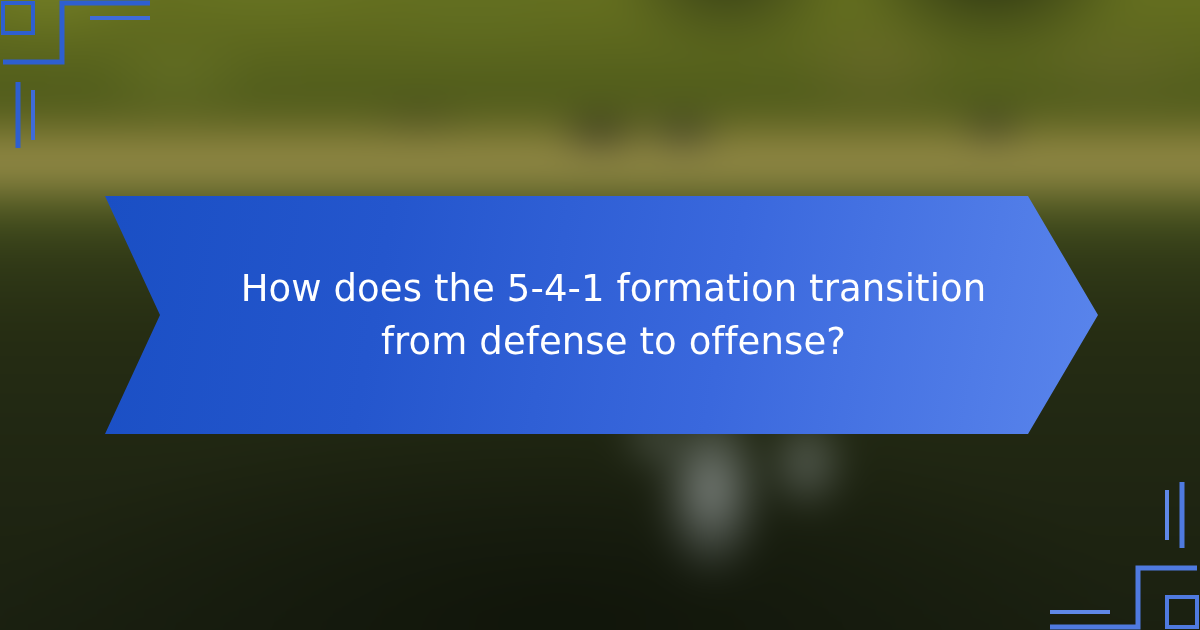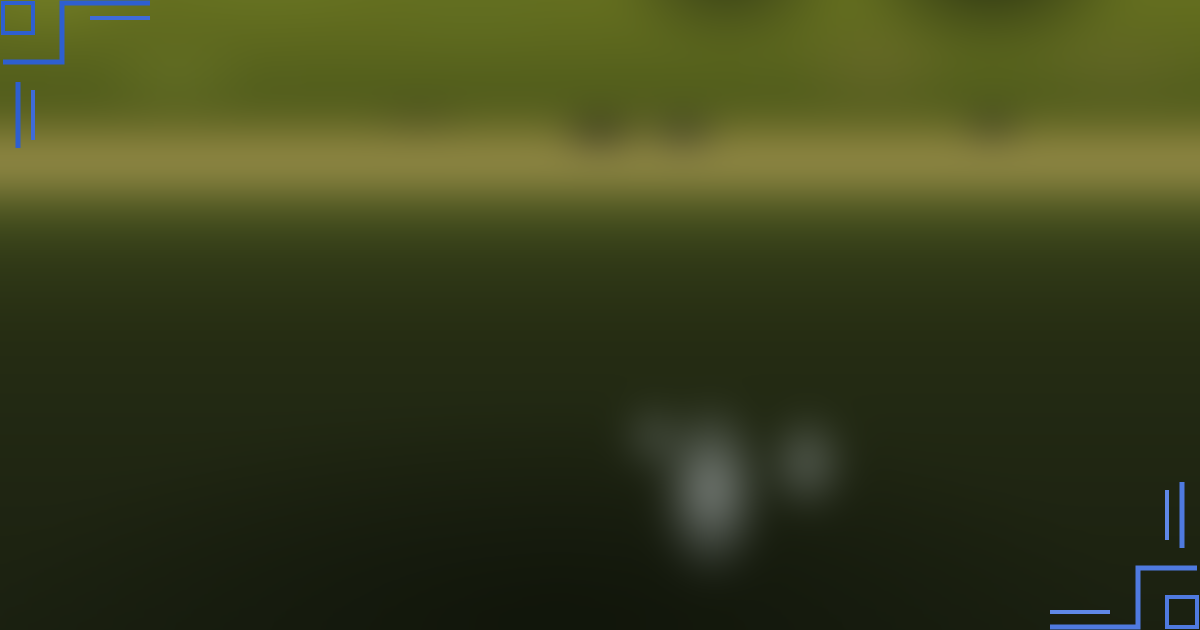--- a/index.html
+++ b/index.html
@@ -118,14 +118,17 @@
   </svg>
 
   <svg class="corner corner-br" width="170" height="150" viewBox="0 0 170 150">
     <rect x="137" y="117" width="30" height="30" fill="none" stroke="#4f7ae0" stroke-width="4"></rect>
     <polyline points="167,88 108,88 108,147 20,147" fill="none" stroke="#4f7ae0" stroke-width="5"></polyline>
     <polyline points="80,132 20,132" fill="none" stroke="#5f88e8" stroke-width="4"></polyline>
     <polyline points="152,68 152,2" fill="none" stroke="#4f7ae0" stroke-width="5"></polyline>
     <polyline points="137,60 137,10" fill="none" stroke="#5f88e8" stroke-width="4"></polyline>
   </svg>
 
+  <div class="banner">
+    <div class="banner-text">How does the 5-4-1 formation transition from defense to offense?</div>
+  </div>
 
 </div>
 
 </body></html>

